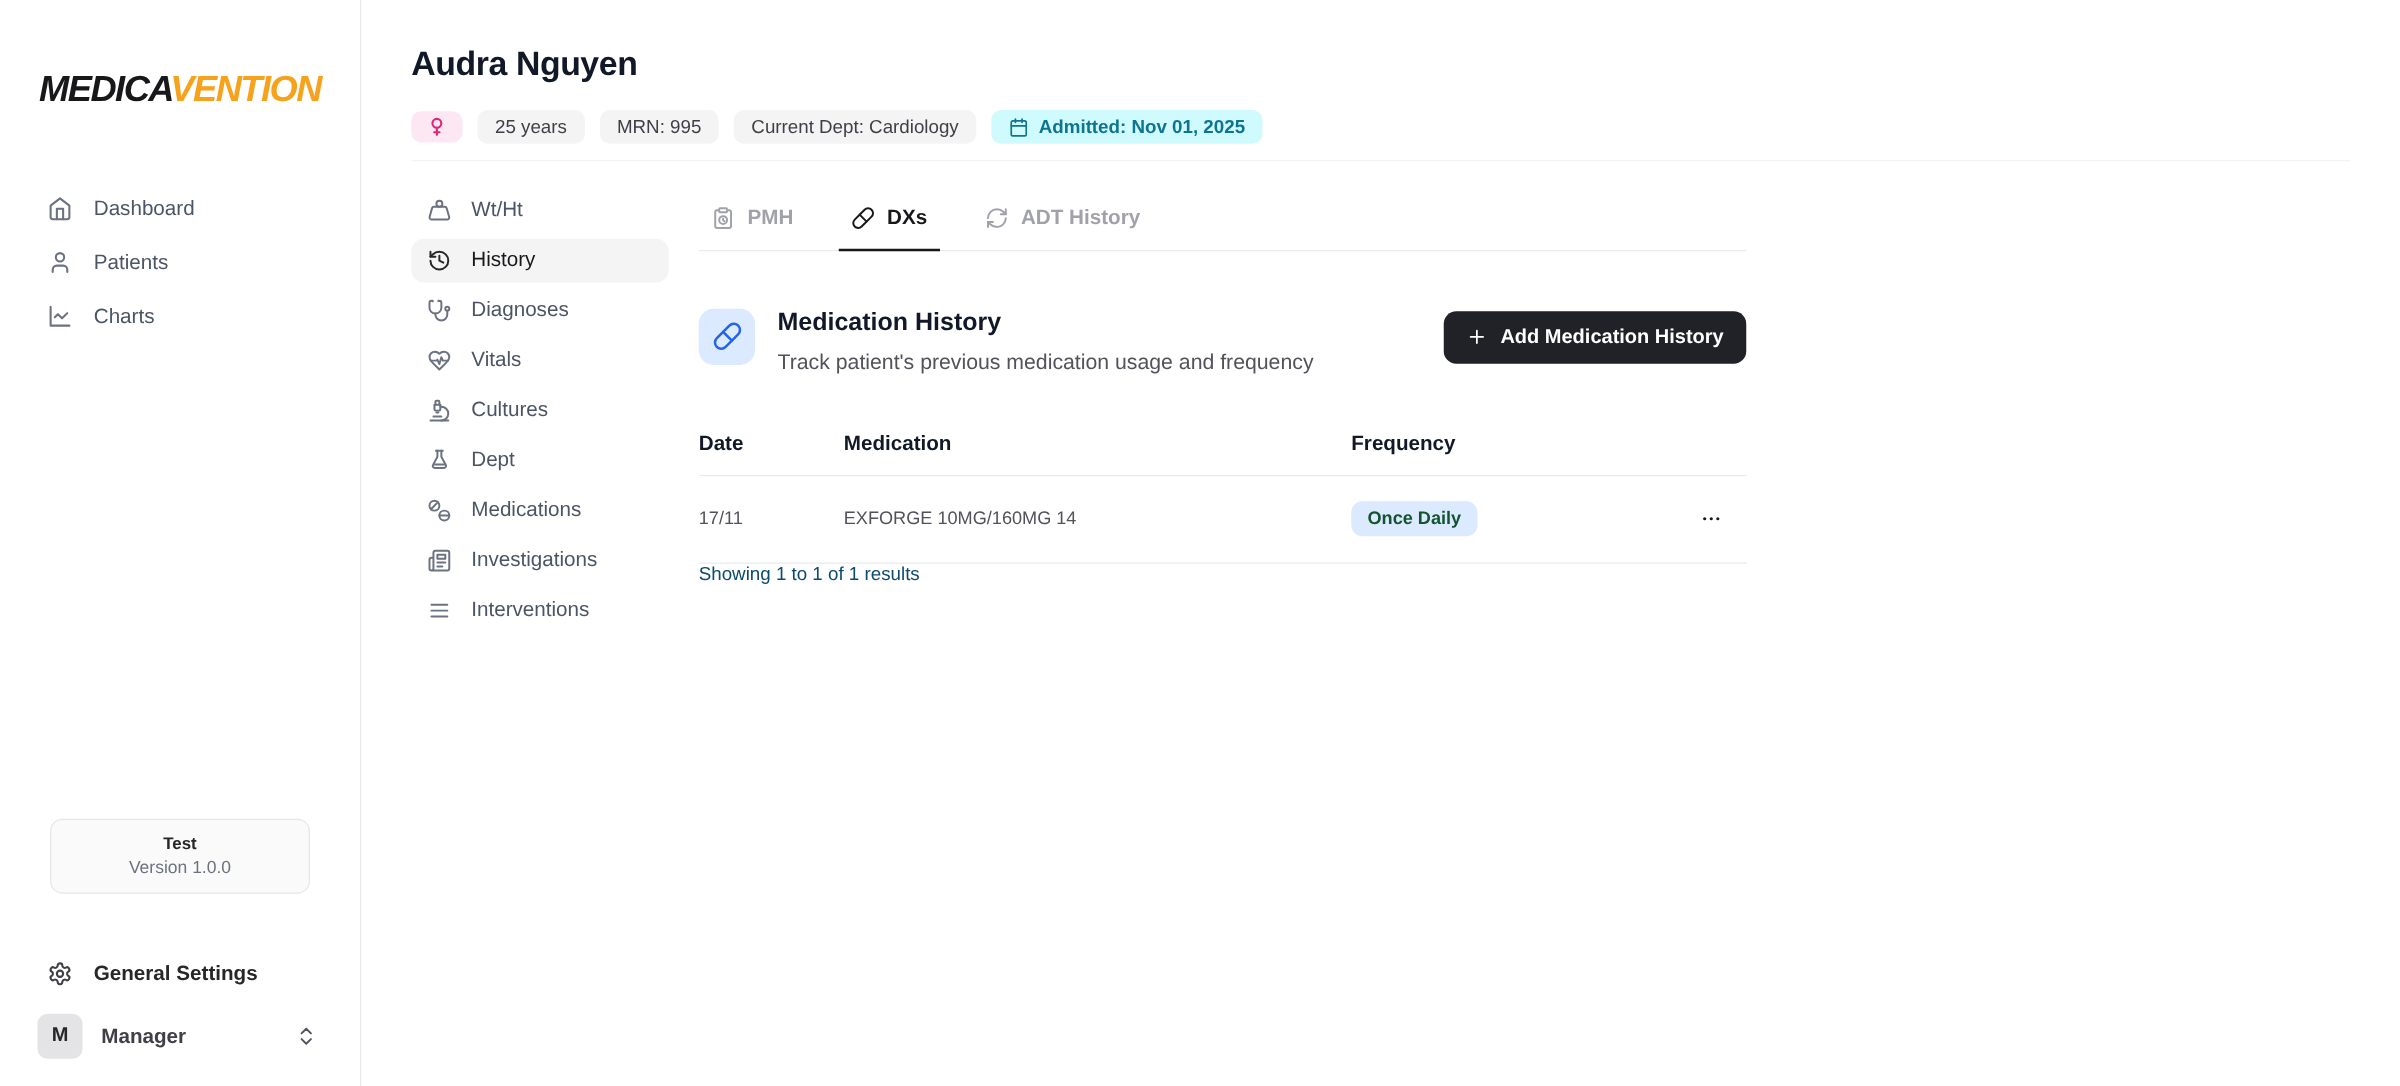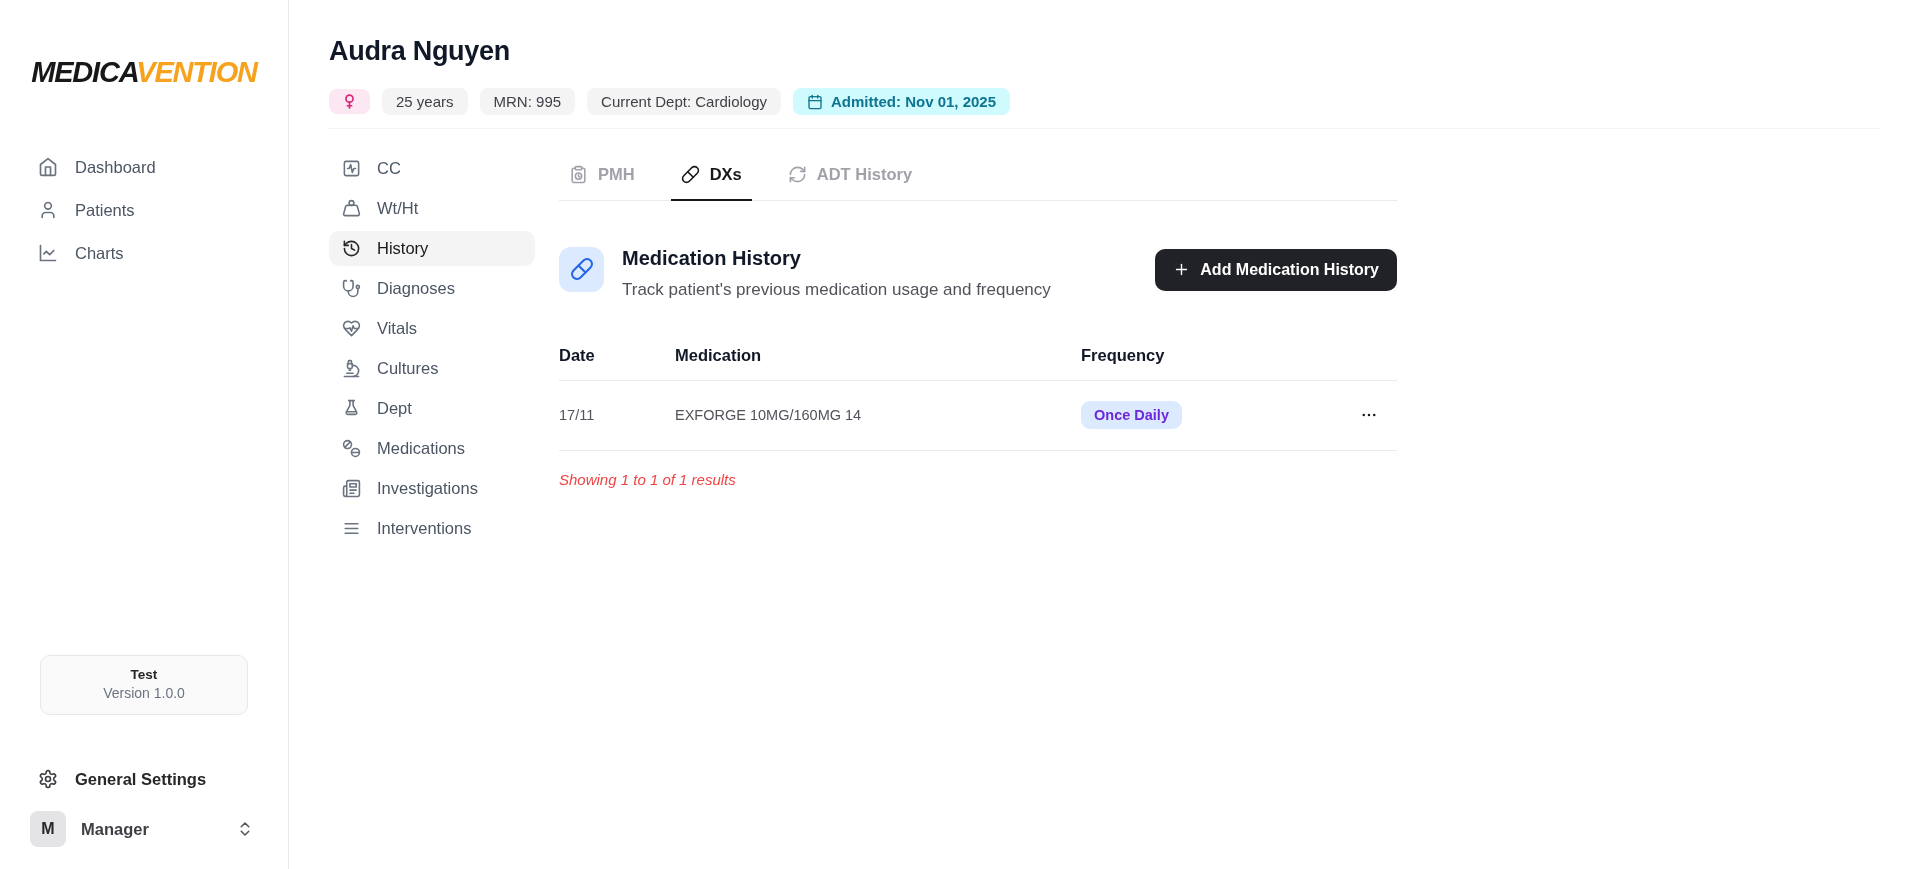--- a/index.html
+++ b/index.html
@@ -76,25 +76,25 @@
   .add-btn { display:flex; align-items:center; gap:10px; background:#212227; color:#fff;
              border:none; border-radius:10px; height:42px; padding:0 18px;
              font-family:inherit; font-size:16px; font-weight:700; cursor:pointer; margin-top:2px; }
   .add-btn svg { width:17px; height:17px; stroke:#fff; }
 
   .med-table { margin-top:46px; }
   .thead, .trow { display:grid; grid-template-columns:116px 406px 1fr 56px; align-items:center; }
   .thead { padding-bottom:15px; border-bottom:1px solid #e8eaed;
            font-size:16.5px; font-weight:700; color:#111827; }
   .trow { height:70px; border-bottom:1px solid #e8eaed; font-size:14.5px; color:#52525b; }
-  .freq-badge { display:inline-block; justify-self:start; background:#dbeafe; color:#6d28d9;
+  .freq-badge { display:inline-block; justify-self:start; background:#dbeafe; color:#14532d;
                 font-weight:600; font-size:14.5px; padding:6px 13px; border-radius:9px; }
   .row-actions { background:none; border:none; cursor:pointer; justify-self:center; padding:4px; }
   .row-actions svg { width:18px; height:18px; fill:#18181b; }
-  .table-footer { margin-top:20px; font-size:15px; color:#ef4444;font-style:italic; }
+  .table-footer { font-size:15px; color:#0c4a6e; }
 </style>
 </head>
 <body>
 
 <div class="app">
 
   <aside class="sidebar">
     <div class="logo">
       <span>MEDICA</span><span class="accent">VENTION</span>
     </div>
@@ -186,29 +186,20 @@
         </span>
         <span>Admitted: Nov 01, 2025</span>
       </span>
     </div>
 
     <div class="header-rule"></div>
 
     <div class="content">
 
       <nav class="subnav">
-        <div class="subnav-item">
-          <span>
-            <svg viewBox="0 0 24 24" fill="none" stroke-width="2" stroke-linecap="round" stroke-linejoin="round" width="19" height="19">
-                <rect width="18" height="18" x="3" y="3" rx="2"></rect>
-                <path d="M17 12h-2l-2 5-2-10-2 5H7"></path>
-              </svg>
-          </span>
-          <span>CC</span>
-        </div>
         <div class="subnav-item">
           <span>
             <svg viewBox="0 0 24 24" fill="none" stroke-width="2" stroke-linecap="round" stroke-linejoin="round" width="19" height="19">
                 <circle cx="12" cy="5" r="3"></circle>
                 <path d="M6.5 8a2 2 0 0 0-1.9 1.46L2.1 18.5A2 2 0 0 0 4 21h16a2 2 0 0 0 1.9-2.54L19.4 9.5A2 2 0 0 0 17.5 8Z"></path>
               </svg>
           </span>
           <span>Wt/Ht</span>
         </div>
         <div class="subnav-item active">

